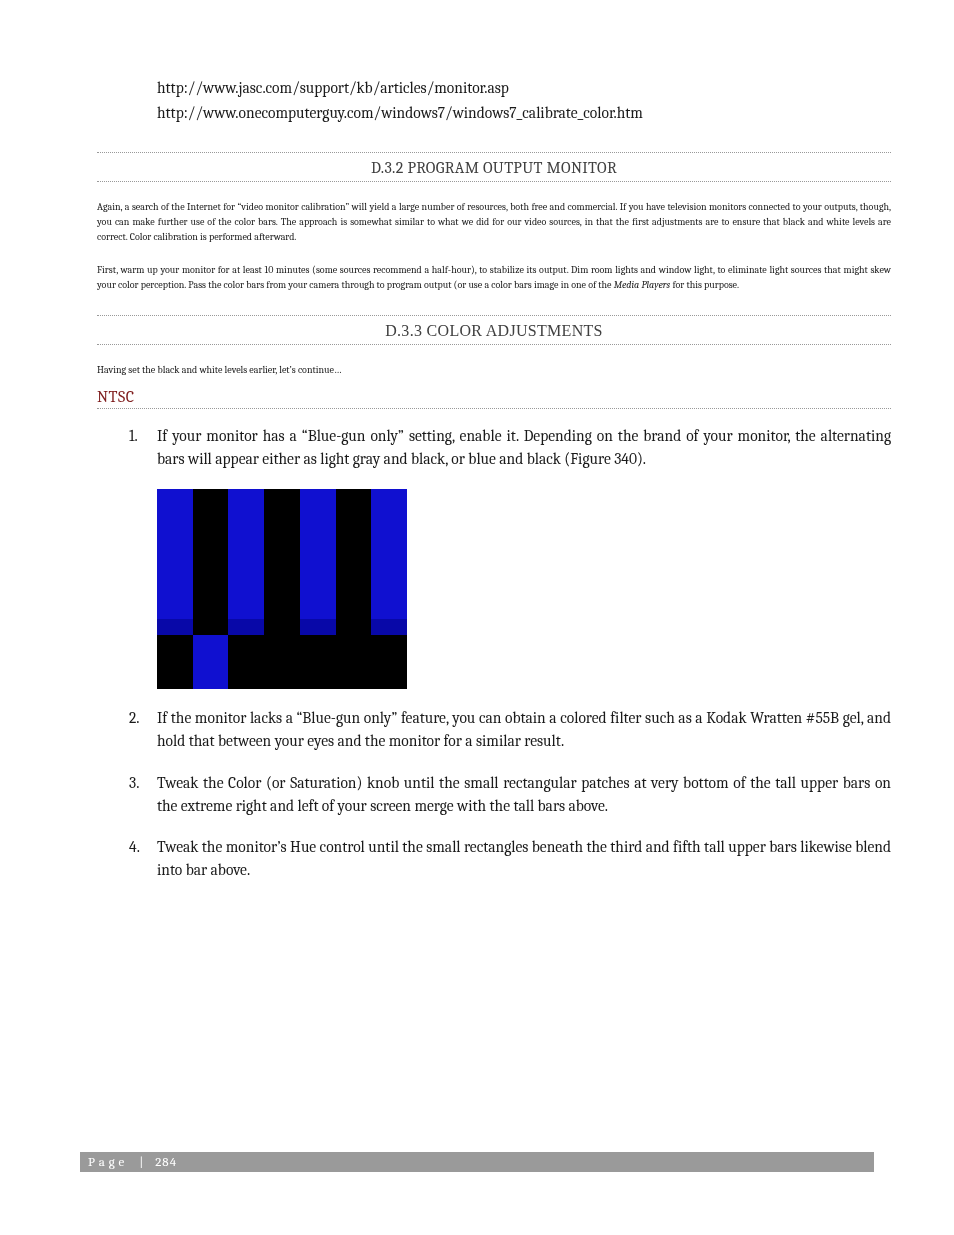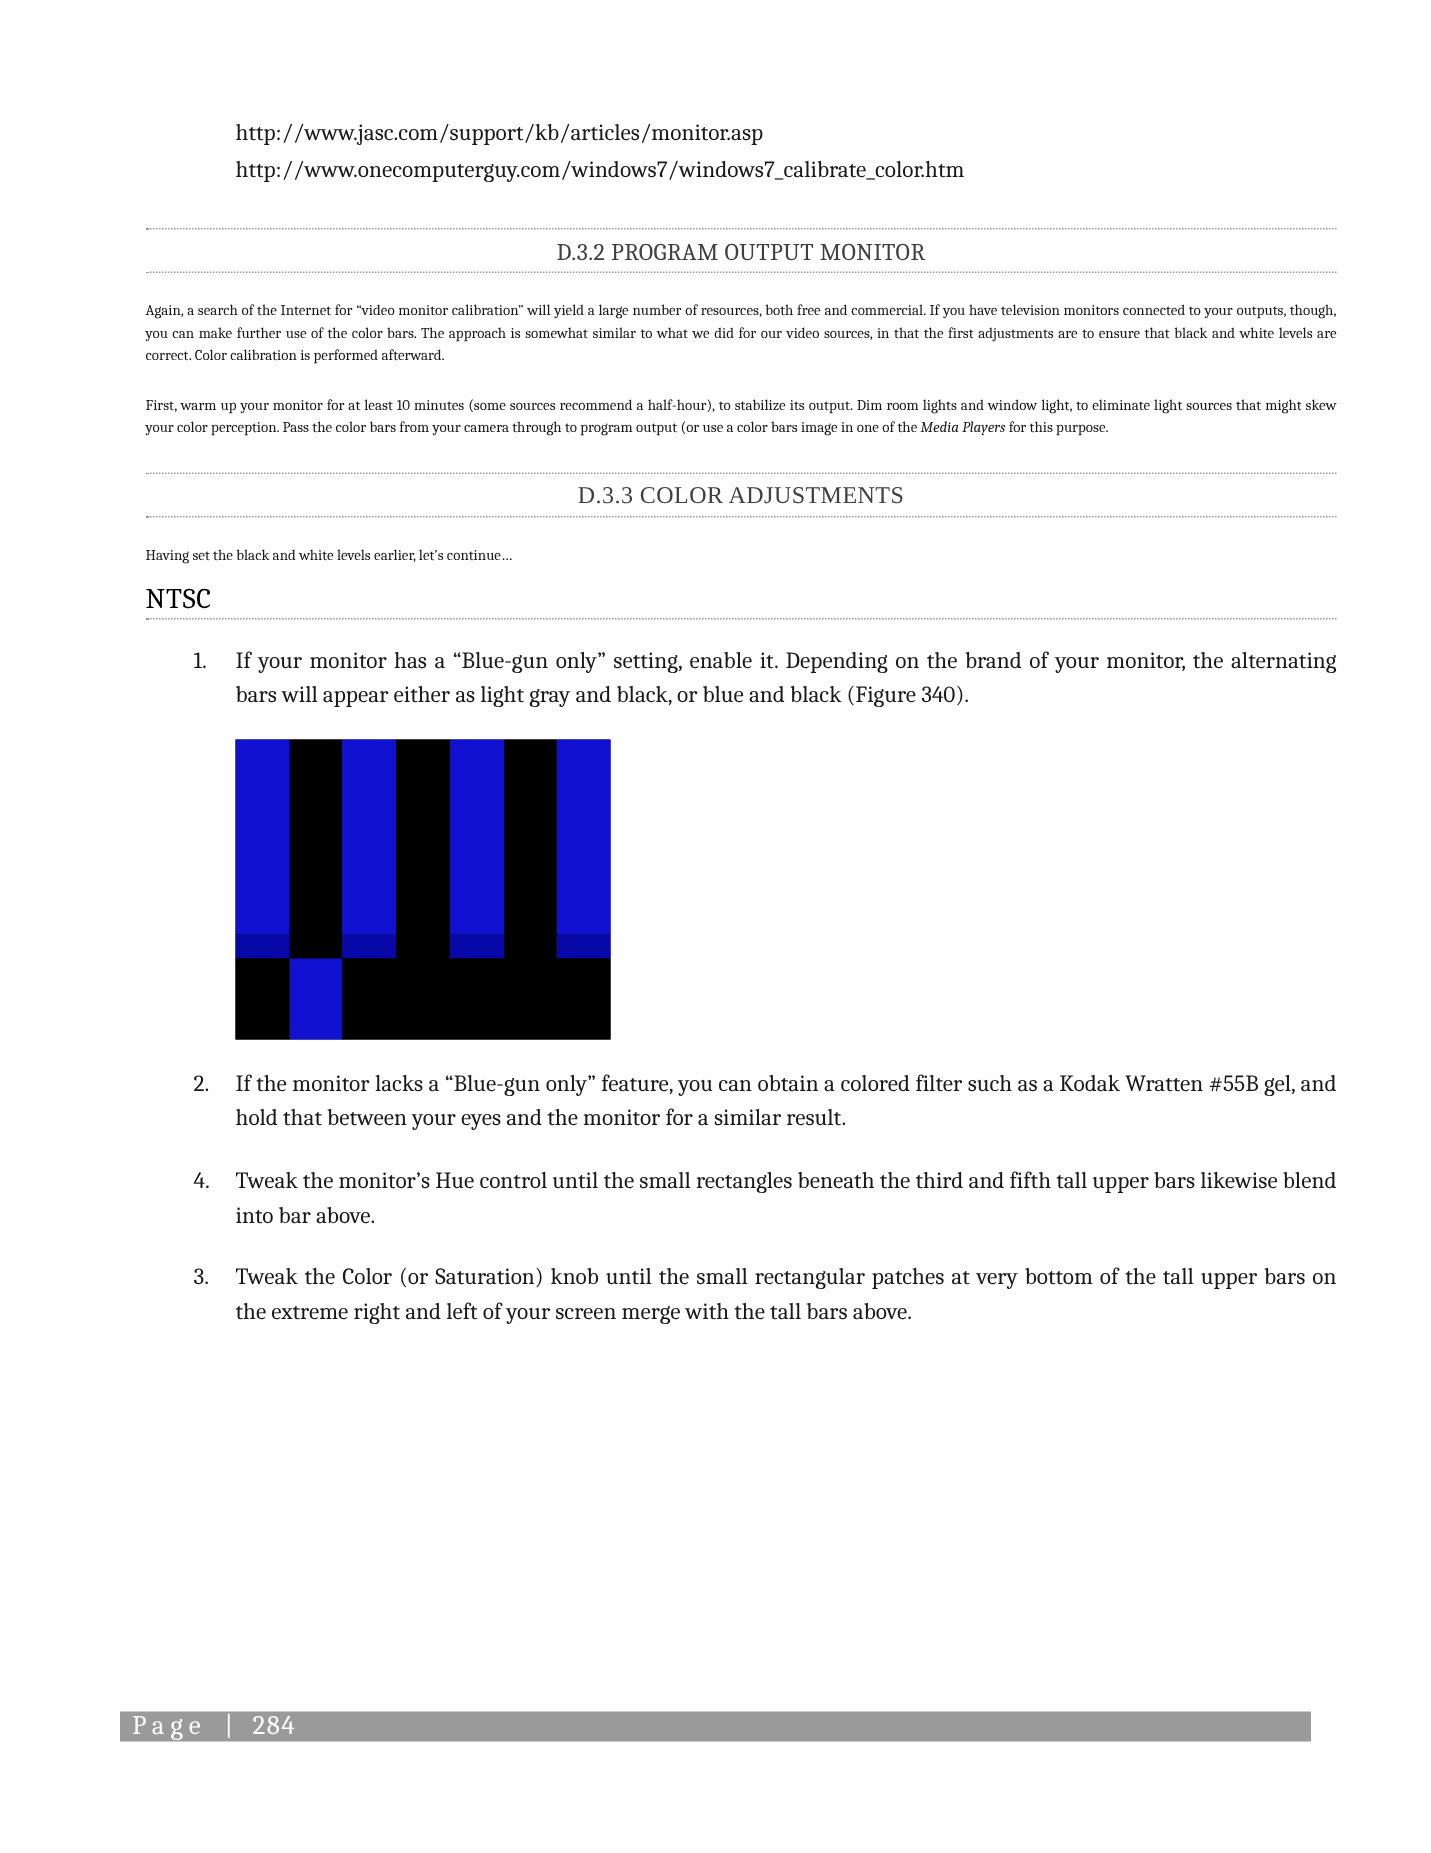--- a/index.html
+++ b/index.html
@@ -35,22 +35,22 @@
   }
   .sh2 { margin-top: 22px; font-family: Liberation Serif, serif; }
   .body-text {
     font-size: 10px;
     line-height: 1.5;
     text-align: justify;
     margin-bottom: 18px;
   }
   .body-text .italic { font-style: italic; }
   .sub-heading {
-    color: #000000;
-    font-size: 19px;
+    color: #7f1d1d;
+    font-size: 16px;
     letter-spacing: 0.5px;
     padding-bottom: 2px;
     border-bottom: 1px dotted #999;
     margin-top: 4px;
     margin-bottom: 16px;
   }
   ol.numbered {
     list-style: none;
     font-size: 15.5px;
     line-height: 1.5;
@@ -98,26 +98,26 @@
   .c-black { background: #000; }
   .figure-caption {
     color: #3a7fbf;
     font-size: 12px;
     letter-spacing: 0.5px;
     margin: 14px 0 18px 58px;
   }
   .footer-bar {
     position: absolute;
     left: 80px;
-    bottom: 74px;
+    bottom: 63px;
     width: 794px;
     height: 20px;
     background: #9a9a9a;
     color: #fff;
-    font-size: 18px;
+    font-size: 13px;
     letter-spacing: 4px;
     line-height: 20px;
     padding-left: 8px;
   }
   .footer-bar .pipe { letter-spacing: 1px; margin: 0 4px; }
   .footer-bar .num { letter-spacing: 1px; }
 </style>
 </head>
 <body>
 
@@ -177,25 +177,25 @@
           <div class="c-black"></div>
           <div class="c-black"></div>
       </div>
     </div>
   </div>
 
   <ol class="numbered">
     <li data-marker="2.">
       <span>If the monitor lacks a “Blue-gun only” feature, you can obtain a colored filter such as a Kodak Wratten #55B gel, and hold that between your eyes and the monitor for a similar result.</span>
     </li>
+    <li data-marker="3.">
+      <span>Tweak the </span><span class="italic">Color</span><span> (or </span><span class="italic">Saturation</span><span>) knob until the small rectangular patches at very bottom of the tall upper bars on the extreme right and left of your screen merge with the tall bars above.</span>
+    </li>
     <li data-marker="4.">
       <span>Tweak the monitor’s </span><span class="italic">Hue</span><span> control until the small rectangles beneath the third and fifth tall upper bars likewise blend into bar above.</span>
-    </li>
-    <li data-marker="3.">
-      <span>Tweak the </span><span class="italic">Color</span><span> (or </span><span class="italic">Saturation</span><span>) knob until the small rectangular patches at very bottom of the tall upper bars on the extreme right and left of your screen merge with the tall bars above.</span>
     </li>
   </ol>
 
 </div>
 
 <div class="footer-bar">
   <span>Page</span>
   <span class="pipe">|</span>
   <span class="num">284</span>
 </div>

